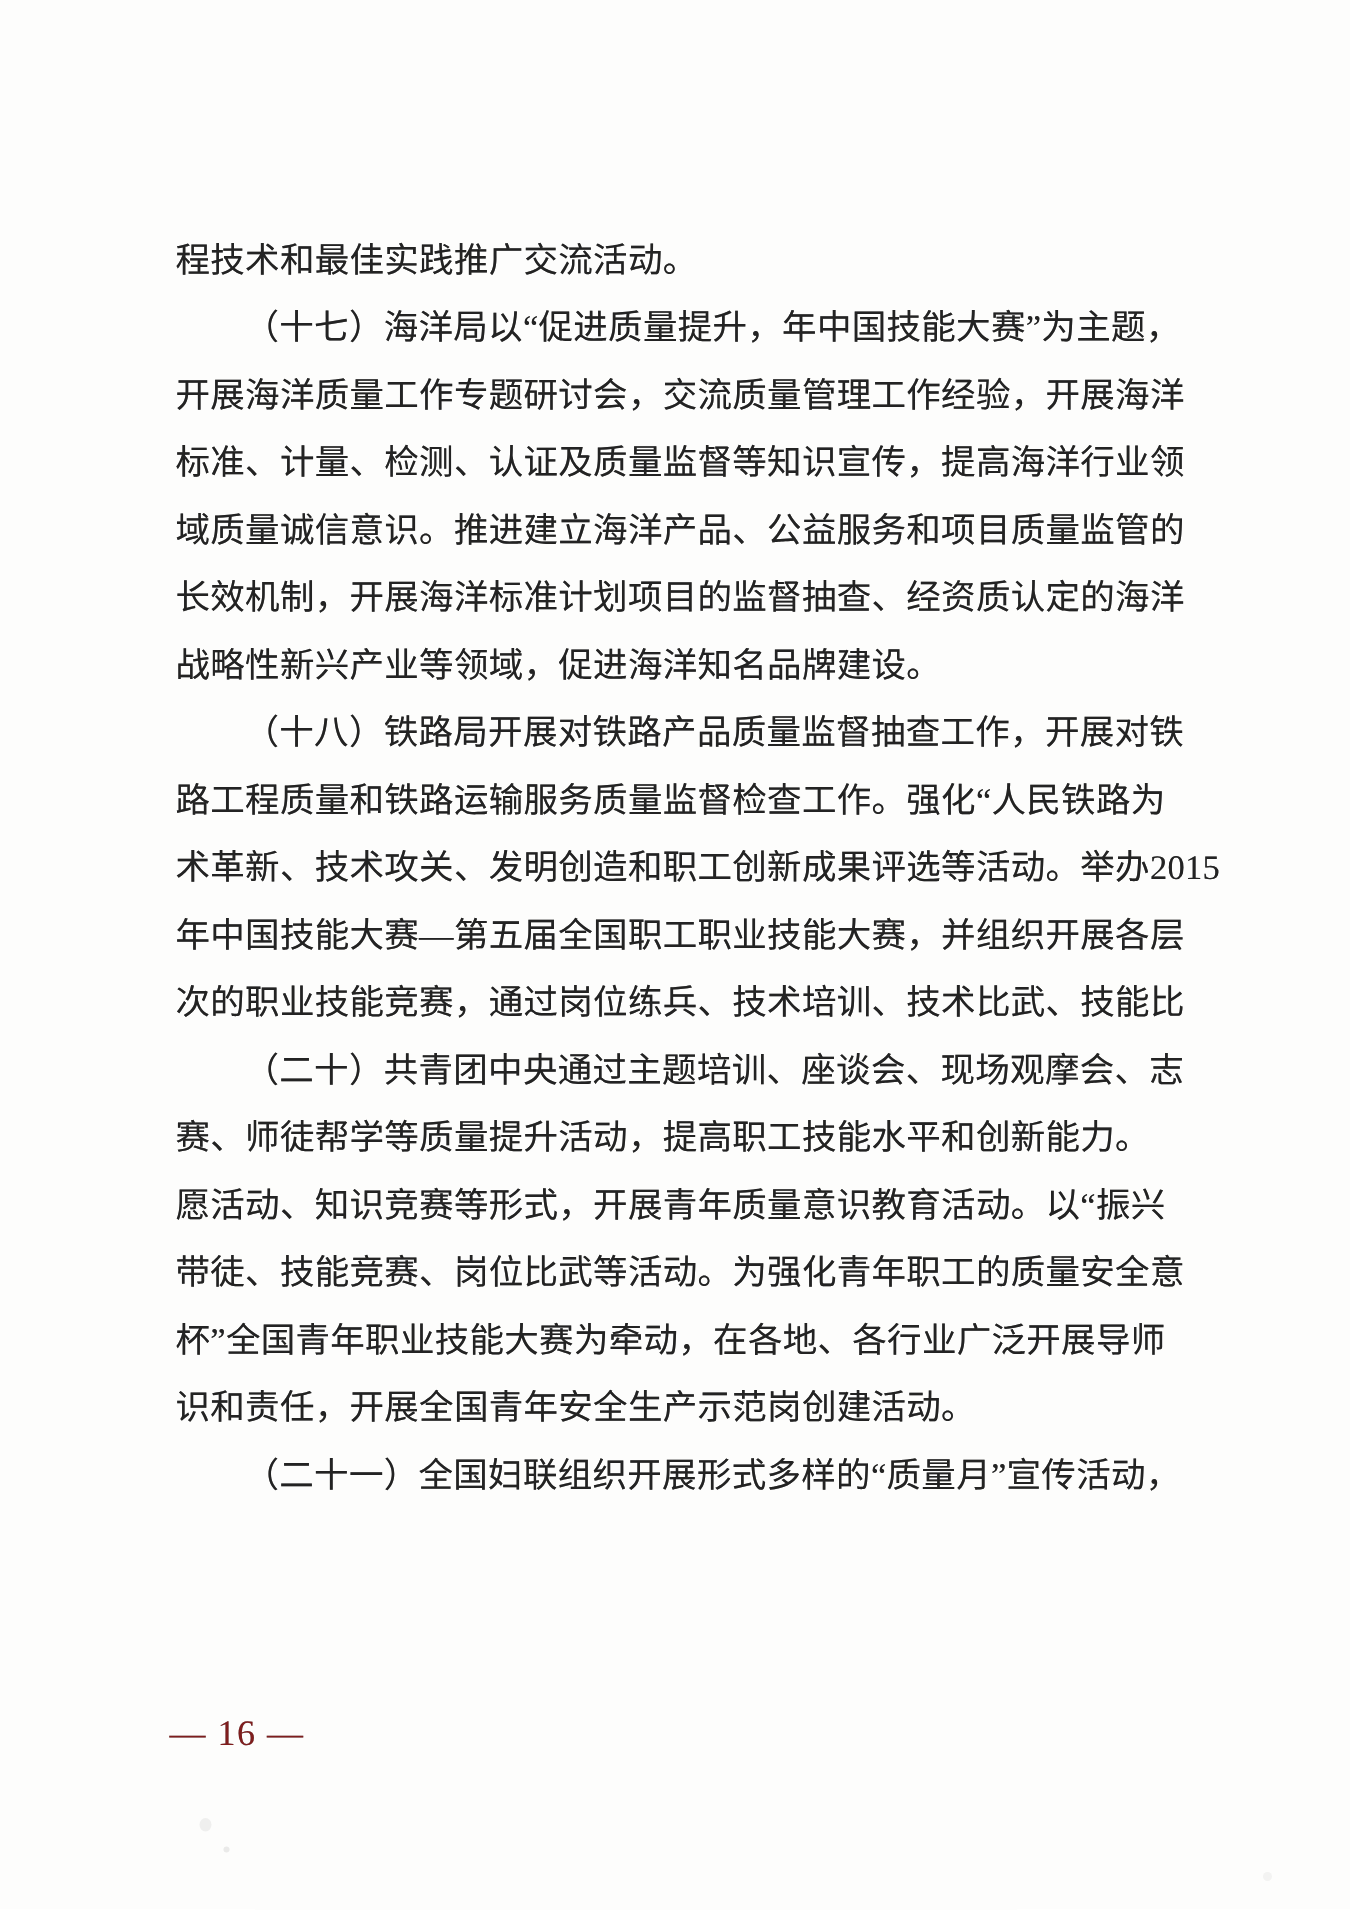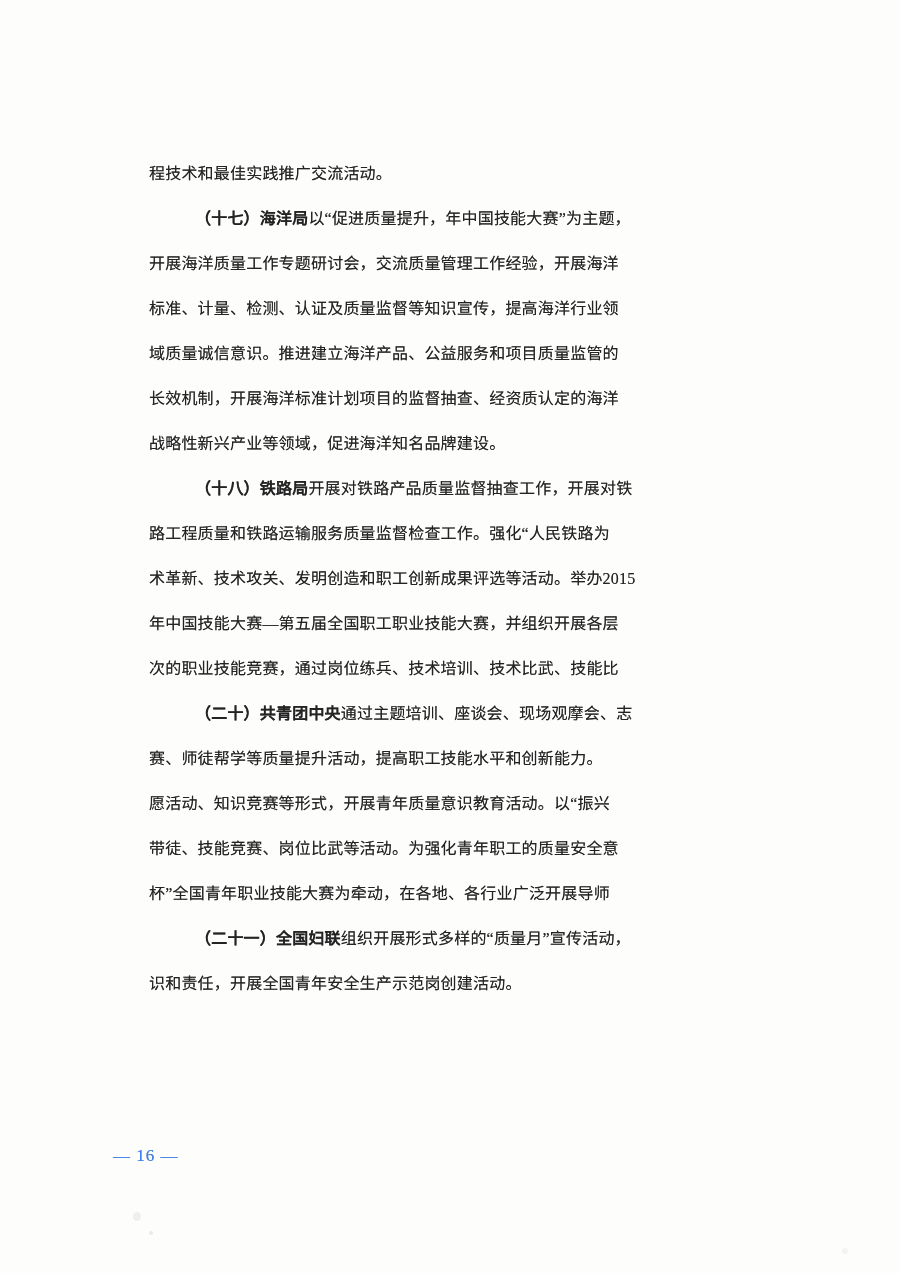--- a/index.html
+++ b/index.html
@@ -18,41 +18,40 @@
   }
   .content {
     position: absolute;
     left: 117px;
     top: 151px;
     width: 700px;
   }
   .line {
     height: 45px;
     line-height: 45px;
-    font-size: 16px;
+    font-size: 23px;
     white-space: nowrap;
     letter-spacing: 0.2px;
     text-shadow: 0 0 0.4px rgba(30,30,30,0.55);
-    margin-left: 32px;
   }
   .line.indent {
     padding-left: 46px;
   }
   .seg-bold {
-    font-weight: bold;
+    font-weight: normal;
   }
   .footer {
     position: absolute;
     left: 113px;
     top: 1140px;
     height: 32px;
     line-height: 32px;
-    font-size: 17px;
+    font-size: 24px;
     letter-spacing: 1px;
-    color: #3b82f6;
+    color: #7f1d1d;
     text-shadow: 0 0 0.4px rgba(30,30,30,0.5);
   }
   .speckle {
     position: absolute;
     border-radius: 50%;
     background: rgba(120,120,120,0.10);
   }
   .speckle.s1 { left: 133px; top: 1212px; width: 8px; height: 9px; }
   .speckle.s2 { left: 149px; top: 1231px; width: 4px; height: 4px; background: rgba(120,120,120,0.14); }
   .speckle.s3 { left: 842px; top: 1248px; width: 6px; height: 6px; background: rgba(120,120,120,0.07); }
@@ -72,20 +71,20 @@
       <div class="line indent"><span class="seg-bold">（十八）铁路局</span><span class="seg-plain">开展对铁路产品质量监督抽查工作，开展对铁</span></div>
       <div class="line"><span class="seg-plain">路工程质量和铁路运输服务质量监督检查工作。强化“人民铁路为</span></div>
       <div class="line"><span class="seg-plain">术革新、技术攻关、发明创造和职工创新成果评选等活动。举办2015</span></div>
       <div class="line"><span class="seg-plain">年中国技能大赛—第五届全国职工职业技能大赛，并组织开展各层</span></div>
       <div class="line"><span class="seg-plain">次的职业技能竞赛，通过岗位练兵、技术培训、技术比武、技能比</span></div>
       <div class="line indent"><span class="seg-bold">（二十）共青团中央</span><span class="seg-plain">通过主题培训、座谈会、现场观摩会、志</span></div>
       <div class="line"><span class="seg-plain">赛、师徒帮学等质量提升活动，提高职工技能水平和创新能力。</span></div>
       <div class="line"><span class="seg-plain">愿活动、知识竞赛等形式，开展青年质量意识教育活动。以“振兴</span></div>
       <div class="line"><span class="seg-plain">带徒、技能竞赛、岗位比武等活动。为强化青年职工的质量安全意</span></div>
       <div class="line"><span class="seg-plain">杯”全国青年职业技能大赛为牵动，在各地、各行业广泛开展导师</span></div>
+      <div class="line"><span class="seg-plain">识和责任，开展全国青年安全生产示范岗创建活动。</span></div>
       <div class="line indent"><span class="seg-bold">（二十一）全国妇联</span><span class="seg-plain">组织开展形式多样的“质量月”宣传活动，</span></div>
-      <div class="line"><span class="seg-plain">识和责任，开展全国青年安全生产示范岗创建活动。</span></div>
     </div>
   <div class="footer">— 16 —</div>
   <div class="speckle s1"></div>
   <div class="speckle s2"></div>
   <div class="speckle s3"></div>
 </div>
 
 </body></html>

